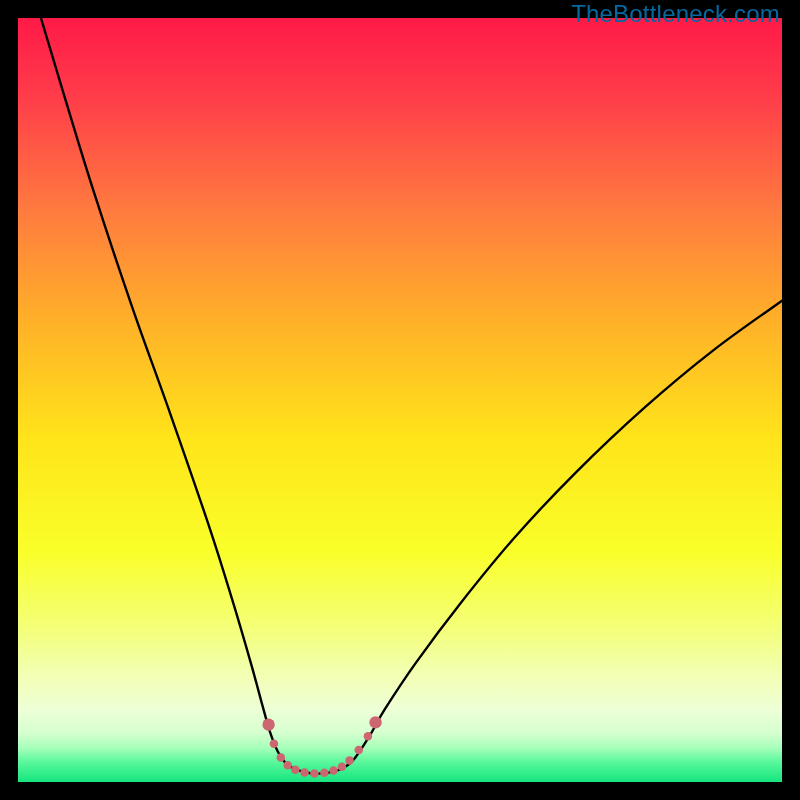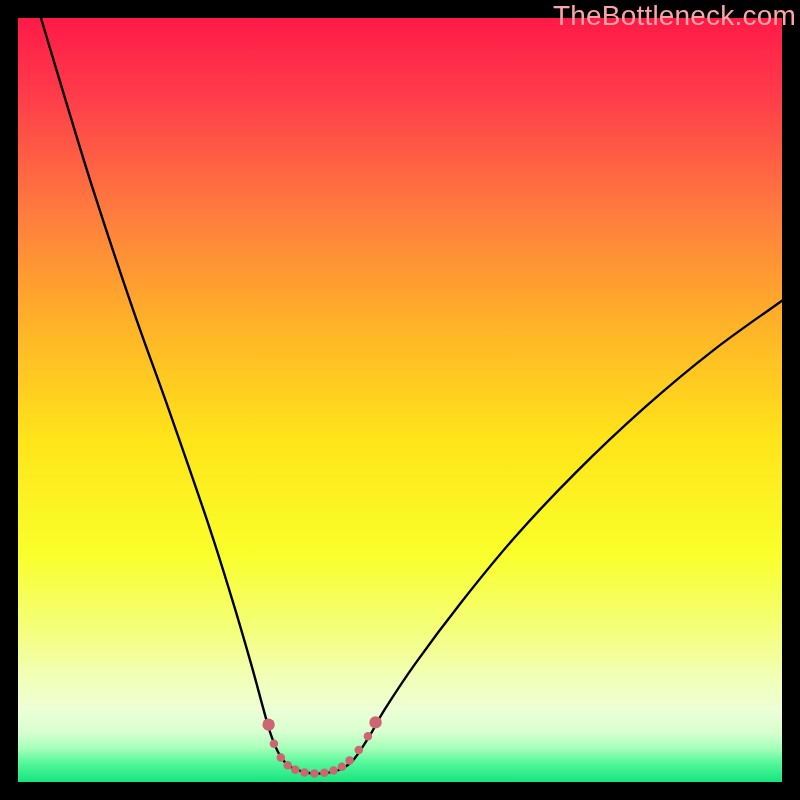--- a/index.html
+++ b/index.html
@@ -30,24 +30,24 @@
     position: absolute;
     inset: 0;
   }
   .curve-svg {
     position: absolute;
     inset: 0;
   }
   .watermark {
     position: absolute;
     top: 0px;
-    right: 4px;
+    right: 20px;
     font-family: Arial, Helvetica, sans-serif;
-    font-size: 28px;
-    color: #fca5a5;
+    font-size: 24px;
+    color: #0369a1;
     letter-spacing: 0.2px;
     user-select: none;
   }
 </style>
 </head>
 <body>
 
 <div class="frame">
 
   <div class="plot-area">

